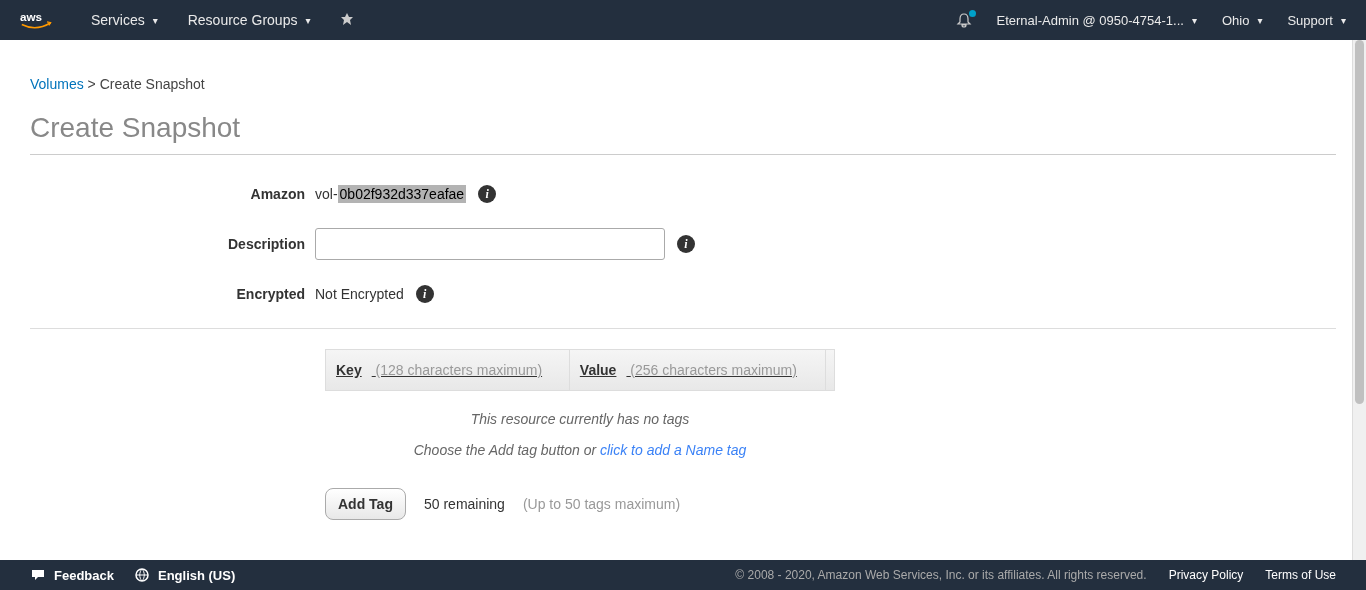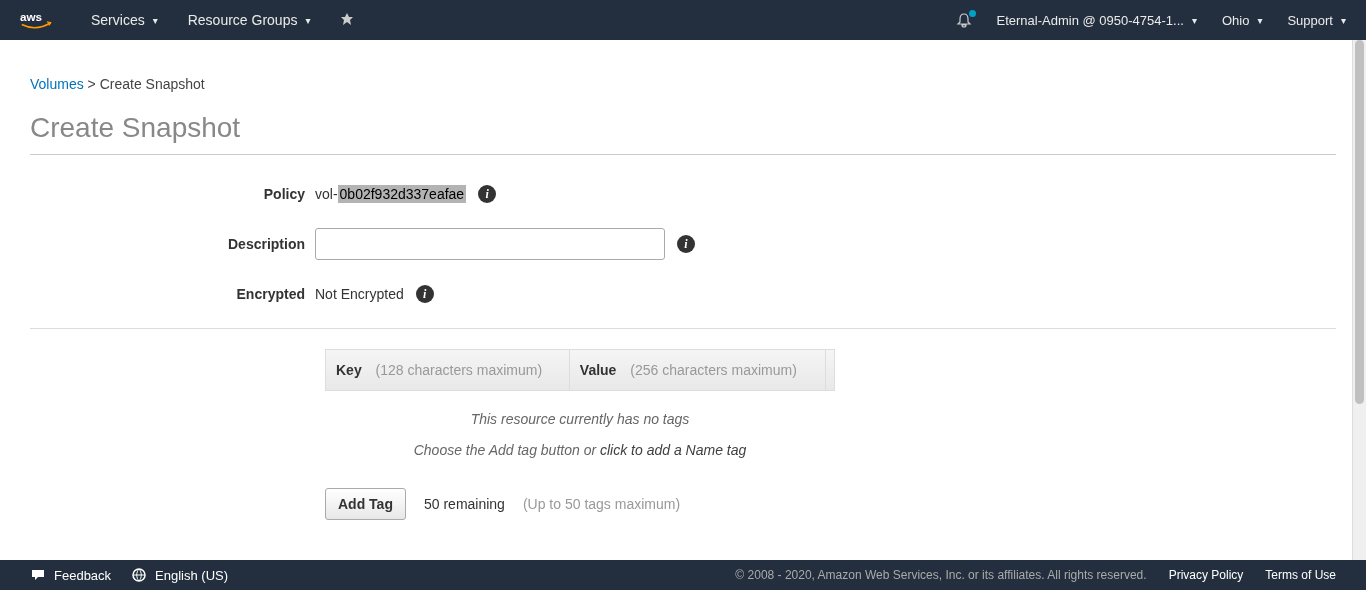--- a/index.html
+++ b/index.html
@@ -33,42 +33,42 @@
     .form-label { width: 285px; text-align: right; font-weight: bold; padding-right: 10px; color: #333; }
     .form-value { display: flex; align-items: center; }
     .vol-prefix { color: #333; }
     .vol-highlight { background: #b3b3b3; color: #000000; padding: 1px 2px; }
     .info-icon { width: 18px; height: 18px; background: #333; color: #fff; border-radius: 50%; display: inline-flex; align-items: center; justify-content: center; font-family: Georgia, serif; font-style: italic; font-weight: bold; font-size: 12px; margin-left: 12px; cursor: pointer; }
     .desc-input { width: 350px; height: 32px; border: 1px solid #aaa; border-radius: 3px; padding: 0 8px; font-size: 14px; }
 
     .divider { border: none; border-top: 1px solid #ddd; margin: 5px 0 20px 0; }
 
     .tags-section { margin-left: 295px; width: 510px; }
-    .tags-header { display: flex; background: linear-gradient(#f5f5f5, #e8e8e8); border: 1px solid #ddd; }
+    .tags-header { display: flex; background: linear-gradient(#f5f5f5, #e8e8e8); border: 1px solid #ddd; text-decoration: underline; }
     .th-col { padding: 12px 10px; }
     .th-key { width: 48%; border-right: 1px solid #ddd; }
     .th-val { flex: 1; border-right: 1px solid #ddd; margin-right: 8px; }
     .th-label { font-weight: bold; color: #333; margin-right: 10px; }
     .th-hint { color: #999; }
     .no-tags { text-align: center; font-style: italic; color: #666; margin: 20px 0 15px 0; width: 510px; }
     .choose-text { text-align: center; font-style: italic; color: #666; margin-bottom: 30px; width: 510px; }
-    .click-link { color: #404040; cursor: pointer; }
+    .click-link { color: #3b82f6; cursor: pointer; }
     .tags-footer { display: flex; align-items: center; gap: 18px; }
-    .add-tag-btn { background: linear-gradient(#fff, #e8e8e8); border: 1px solid #aaa; border-radius: 3px; padding: 7px 12px; font-weight: bold; color: #333; cursor: pointer; font-size: 14px; }
+    .add-tag-btn { background: linear-gradient(#fff, #e8e8e8); border: 1px solid #aaa; border-radius: 8px; padding: 7px 12px; font-weight: bold; color: #333; cursor: pointer; font-size: 14px; }
     .remaining { color: #333; }
     .max-hint { color: #999; }
 
     .footer {
       position: fixed; bottom: 0; left: 0; right: 0;
       background: #232f3e; height: 30px;
       display: flex; align-items: center; padding: 0 30px;
       color: #ccc; font-size: 12px;
     }
     .footer-left { display: flex; align-items: center; gap: 20px; }
-    .footer-item { display: flex; align-items: center; gap: 8px; cursor: pointer; color: #fff; font-weight: normal; font-size: 13px; }
+    .footer-item { display: flex; align-items: center; gap: 8px; cursor: pointer; color: #fff; font-weight: bold; font-size: 13px; }
     .footer-right { margin-left: auto; display: flex; align-items: flex-start; gap: 22px; }
     .footer-copy { color: #aaa; }
     .footer-link { color: #fff; cursor: pointer; }
 
     .scrollbar-track { position: fixed; top: 40px; right: 0; bottom: 30px; width: 14px; background: #f0f0f0; border-left: 1px solid #ddd; }
     .scrollbar-thumb { position: absolute; top: 0; left: 2px; right: 2px; height: 70%; background: #c0c0c0; border-radius: 5px; }
   </style>
 </head>
 <body>
 
@@ -120,21 +120,21 @@
 <div class="content-wrap">
   <div class="breadcrumb">
     <a>Volumes</a>
     <span>&gt;</span>
     <span>Create Snapshot</span>
   </div>
 
   <h1 class="page-title">Create Snapshot</h1>
 
   <div class="form-row">
-    <div class="form-label">Policy</div>
+    <div class="form-label">Amazon</div>
     <div class="form-value">
       <span class="vol-prefix">vol-</span>
         <span class="vol-highlight">0b02f932d337eafae</span>
       <span class="info-icon">i</span>
     </div>
   </div>
 
   <div class="form-row">
     <div class="form-label">Description</div>
     <div class="form-value">

